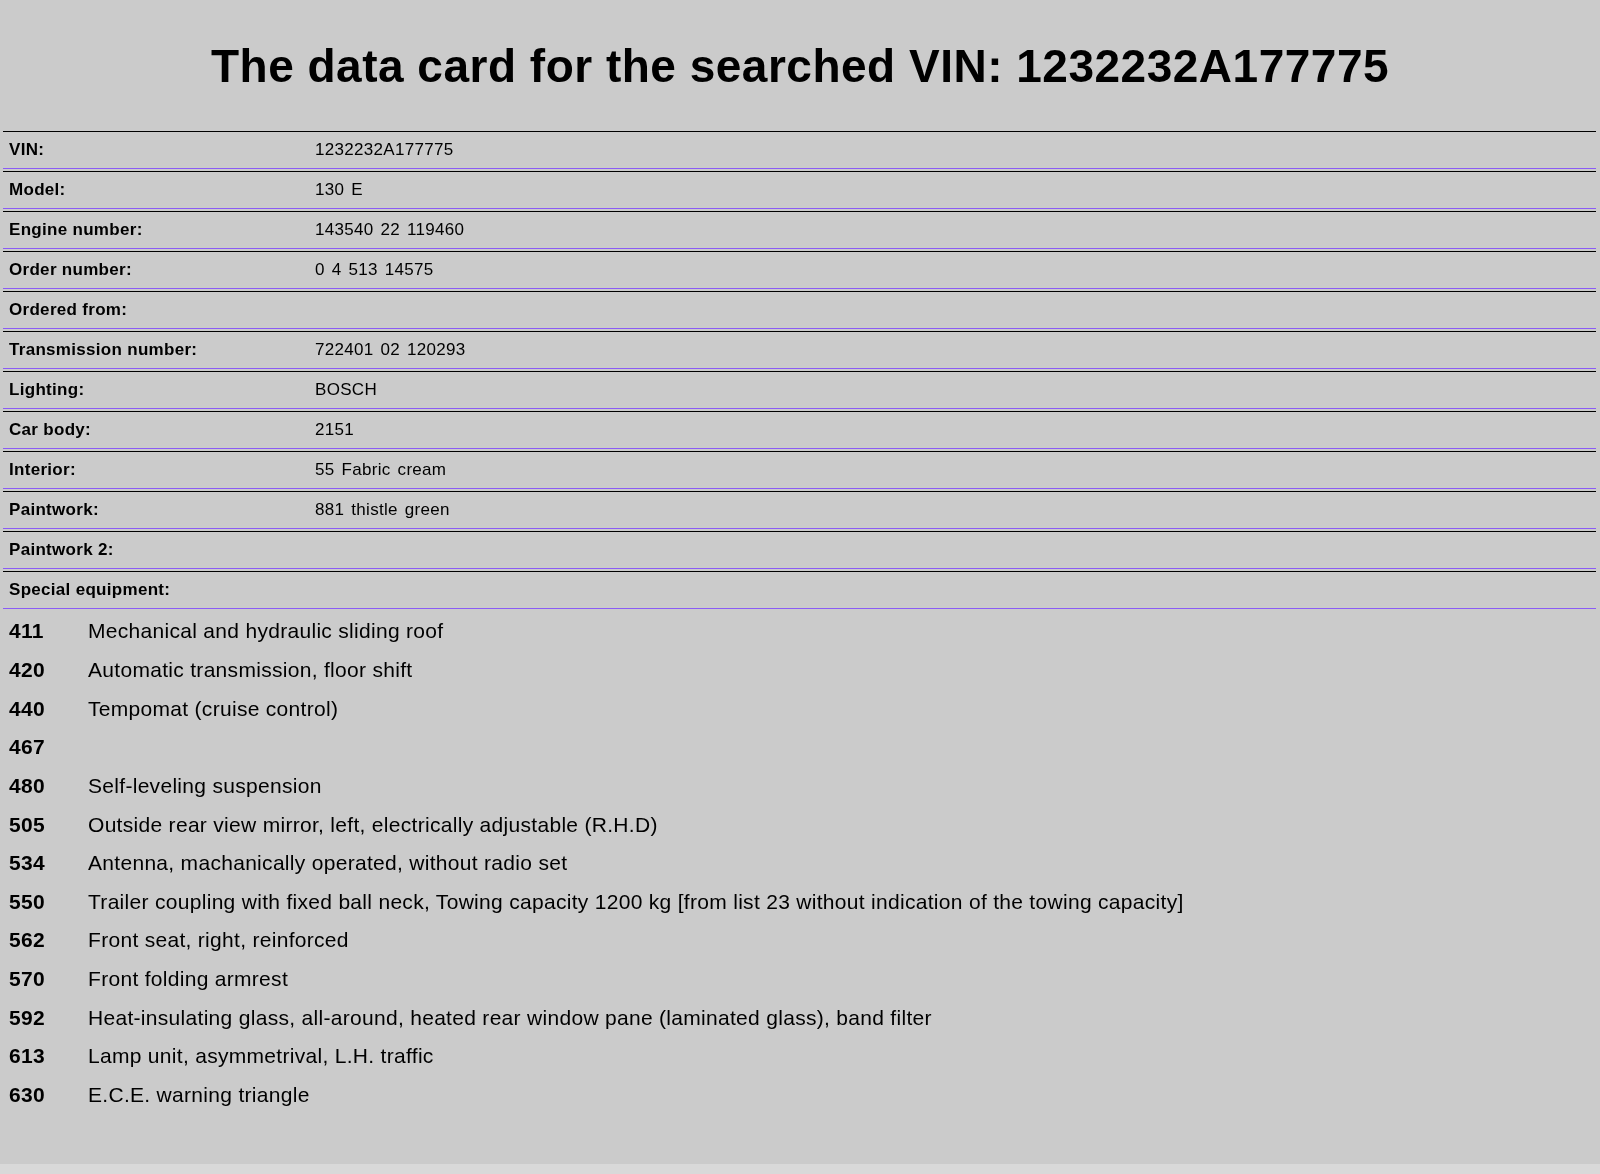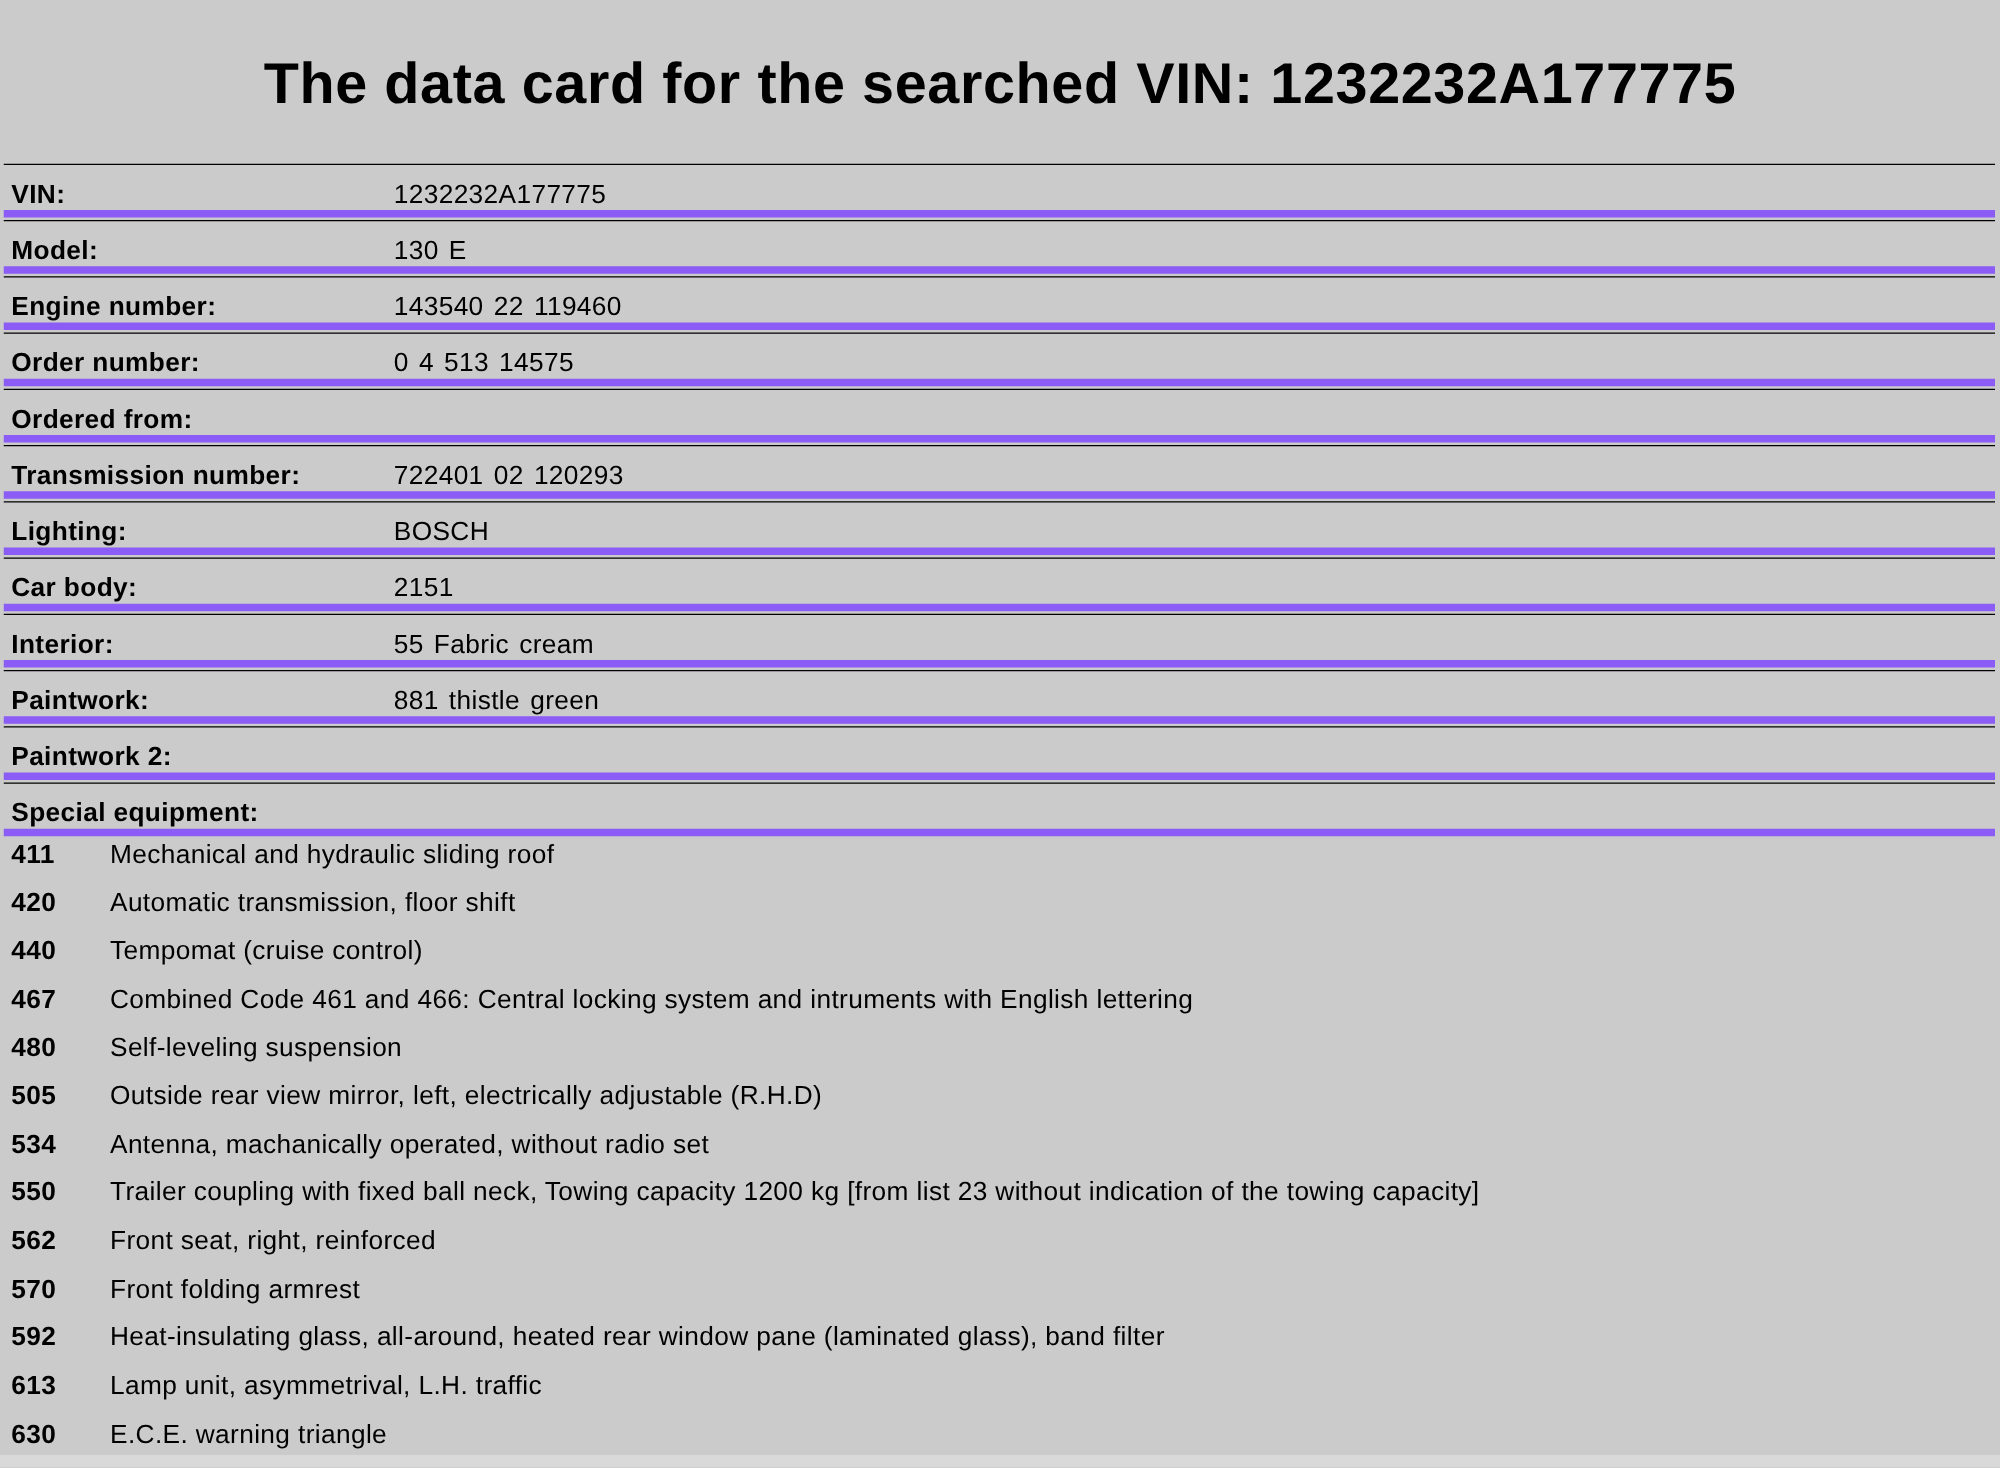--- a/index.html
+++ b/index.html
@@ -24,44 +24,45 @@
     font-size: 46px;
     font-weight: bold;
     letter-spacing: 0.5px;
     white-space: nowrap;
   }
   .card {
     margin: 0 4px 0 3px;
   }
   .row {
     display: flex;
-    align-items: flex-end;
+    align-items: center;
     height: 36px;
     border-top: 1px solid #000;
-    border-bottom: 6px solid #8b5cf6;
+    border-bottom: 1px solid #8b5cf6;
     margin-bottom: 2px;
-    font-size: 21px;
+    font-size: 17px;
     letter-spacing: 0.3px;
     white-space: nowrap;
   }
   .row .label {
     width: 306px;
     padding-left: 6px;
     flex: 0 0 auto;
     font-weight: bold;
   }
   .row .value {
     flex: 1 1 auto;
     word-spacing: 2px;
   }
   .equip {
     margin: 3px 4px 0 3px;
   }
   .equip-row {
     display: flex;
+    align-items: center;
     height: 38.65px;
     font-size: 21px;
     letter-spacing: 0.3px;
     white-space: nowrap;
   }
   .equip-row .code {
     width: 79px;
     padding-left: 6px;
     flex: 0 0 auto;
     font-weight: bold;
@@ -156,21 +157,20 @@
     <div class="desc">Automatic transmission, floor shift</div>
   </div>
 
   <div class="equip-row">
     <div class="code">440</div>
     <div class="desc">Tempomat (cruise control)</div>
   </div>
 
   <div class="equip-row">
     <div class="code">467</div>
-    <div class="desc">Combined Code 461 and 466: Central locking system and intruments with English lettering</div>
   </div>
 
   <div class="equip-row">
     <div class="code">480</div>
     <div class="desc">Self-leveling suspension</div>
   </div>
 
   <div class="equip-row">
     <div class="code">505</div>
     <div class="desc">Outside rear view mirror, left, electrically adjustable (R.H.D)</div>

